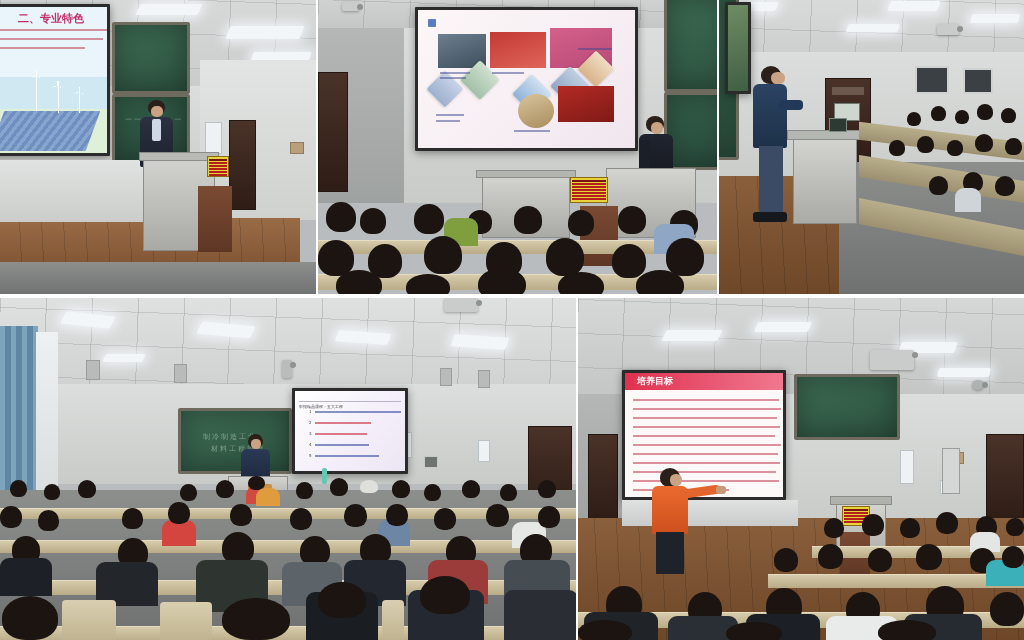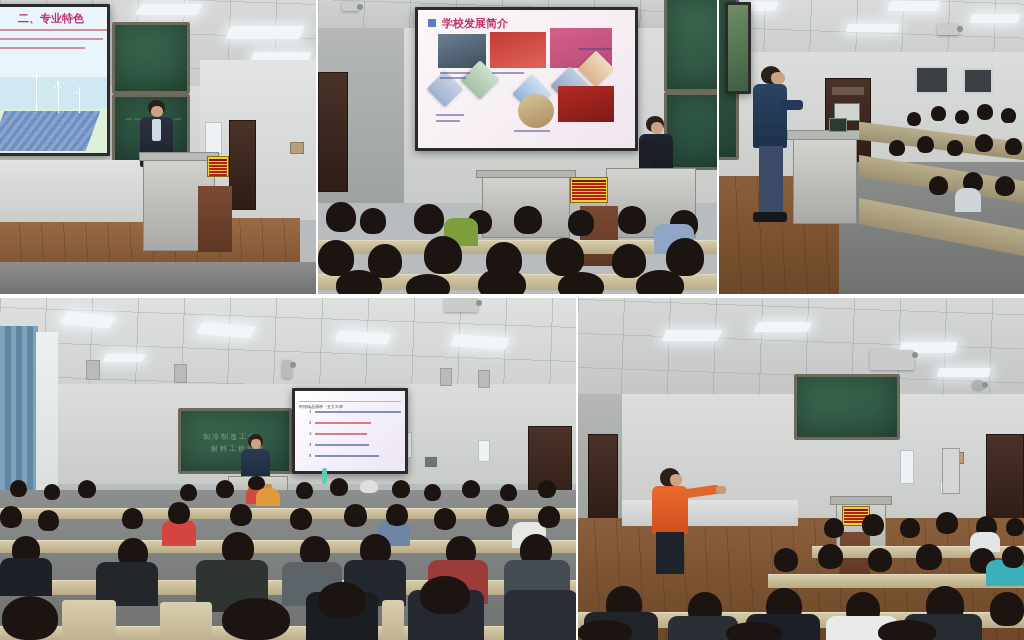--- a/index.html
+++ b/index.html
@@ -178,21 +178,20 @@
     <div class="ceiling" style="height:34px;background:linear-gradient(#cfd2d1,#c2c5c4);">
       <div class="ceil-grid"></div>
     </div>
     <div class="wall" style="left:0;top:28px;width:400px;height:175px;"></div>
     <div class="wall-dark" style="left:0;top:28px;width:86px;height:175px;"></div>
     <div class="door" style="left:0;top:72px;width:30px;height:120px;"></div>
     <div class="projector" style="left:24px;top:2px;width:17px;height:9px;"></div>
 
     <div class="screenframe" style="left:97px;top:7px;width:223px;height:144px;">
       <div class="screen" style="background:linear-gradient(135deg,#fdf7f8,#f6eef3 60%,#efe6ee);">
-        <div class="sl-title-pink" style="top:6px;font-size:11px;text-align:left;padding-left:24px;">学校发展简介</div>
         <div style="position:absolute;left:10px;top:9px;width:8px;height:8px;background:#5a7fc0;border-radius:1px;"></div>
 
         <div class="sl-photo" style="left:20px;top:24px;width:48px;height:34px;background:linear-gradient(160deg,#6d7f90,#3d4e5c);"></div>
         <div class="sl-photo" style="left:72px;top:22px;width:56px;height:36px;background:linear-gradient(160deg,#c23a33,#e0645a);"></div>
         <div class="sl-photo" style="left:132px;top:18px;width:62px;height:40px;background:linear-gradient(160deg,#d4608a,#b84a78);"></div>
 
         <div class="sl-diamond" style="left:14px;top:66px;width:26px;height:26px;background:linear-gradient(#c8d3e6,#9cb0cf);"></div>
         <div class="sl-diamond" style="left:48px;top:56px;width:28px;height:28px;background:linear-gradient(#cfe0cf,#a3c0a6);"></div>
         <div class="sl-diamond" style="left:100px;top:70px;width:28px;height:28px;background:linear-gradient(#cfe0f0,#8fb2d8);"></div>
         <div class="sl-diamond" style="left:138px;top:62px;width:28px;height:28px;background:linear-gradient(#bfcfe2,#8fa5c4);"></div>
@@ -475,20 +474,38 @@
 
     <div class="wall" style="left:0;top:96px;width:446px;height:130px;"></div>
     <div class="wall-dark" style="left:0;top:96px;width:44px;height:130px;"></div>
     <div class="door" style="left:10px;top:136px;width:30px;height:86px;"></div>
     <div class="door" style="left:408px;top:136px;width:38px;height:88px;"></div>
     <div class="poster" style="left:322px;top:152px;width:14px;height:34px;"></div>
     <div class="poster" style="left:362px;top:182px;width:16px;height:14px;background:#f2f5f6;"></div>
     <div class="window-dark" style="left:370px;top:154px;width:16px;height:12px;background:#b9a077;border:1px solid #8e7b5d;"></div>
     <div class="speakerbox" style="left:364px;top:150px;width:18px;height:46px;background:#d4d7d6;"></div>
 
+    <div class="screenframe" style="left:44px;top:72px;width:164px;height:130px;">
+      <div class="screen" style="background:#fdf9f9;">
+        <div class="sl-redbar" style="height:17px;">
+          <span style="font-size:9px;line-height:17px;padding-left:12px;">培养目标</span>
+        </div>
+        <div class="sl-line" style="left:8px;top:26px;width:146px;"></div>
+        <div class="sl-line" style="left:8px;top:35px;width:148px;"></div>
+        <div class="sl-line" style="left:8px;top:44px;width:144px;"></div>
+        <div class="sl-line" style="left:8px;top:53px;width:147px;"></div>
+        <div class="sl-line" style="left:8px;top:62px;width:142px;"></div>
+        <div class="sl-line" style="left:8px;top:71px;width:148px;"></div>
+        <div class="sl-line" style="left:8px;top:80px;width:145px;"></div>
+        <div class="sl-line" style="left:8px;top:89px;width:147px;"></div>
+        <div class="sl-line" style="left:8px;top:98px;width:143px;"></div>
+        <div class="sl-line" style="left:8px;top:107px;width:146px;"></div>
+        <div class="sl-line" style="left:8px;top:116px;width:96px;"></div>
+      </div>
+    </div>
 
     <div class="board" style="left:216px;top:76px;width:106px;height:66px;"></div>
 
     <div class="floor" style="height:122px;">
       <div class="floorlines"></div>
     </div>
     <div class="wall" style="left:44px;top:202px;width:176px;height:26px;background:linear-gradient(180deg,#e0e2e1,#c8cbca);"></div>
 
     <div class="presenter" style="left:72px;top:170px;width:60px;height:108px;">
       <div class="p-head" style="left:10px;top:0;width:20px;height:19px;"></div>

